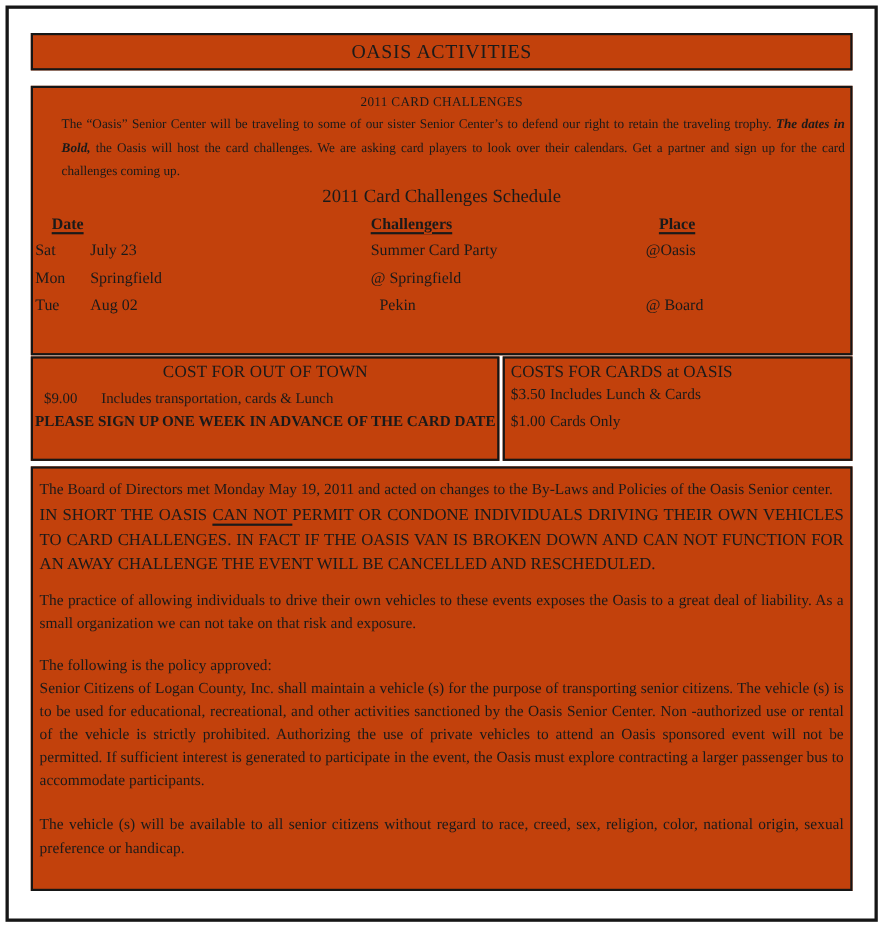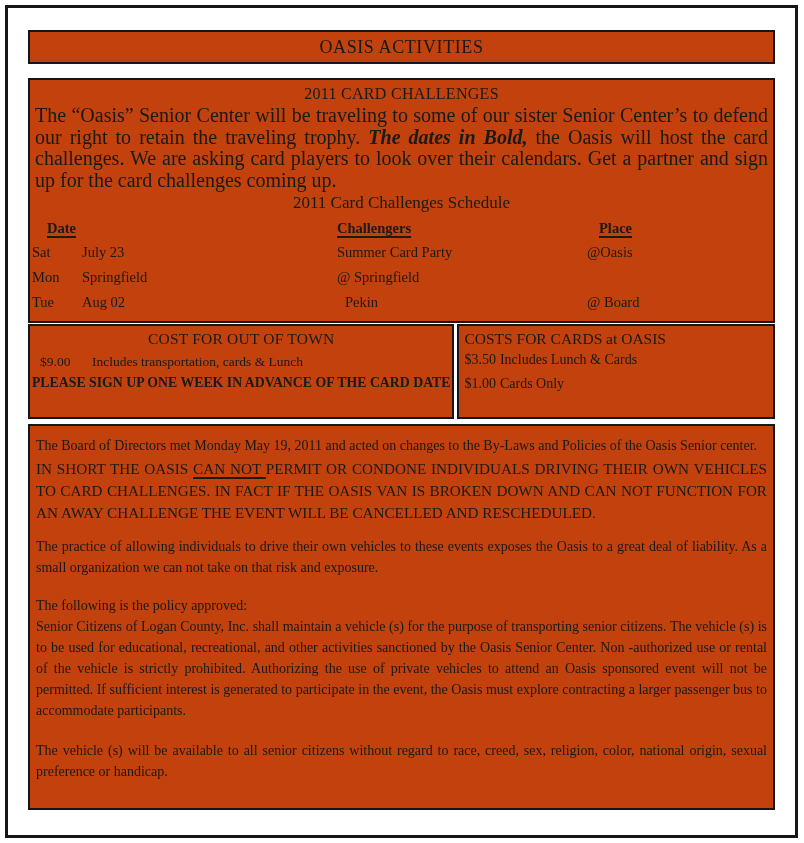--- a/index.html
+++ b/index.html
@@ -43,29 +43,30 @@
     letter-spacing: 0.6px;
   }
   
   .challenges-box {
     margin: 14px 20px 0 20px;
     height: 245px;
     overflow: hidden;
   }
   .ch-heading {
     text-align: center;
-    font-size: 16px;
+    font-size: 12px;
     margin-top: 5px;
     letter-spacing: 0.3px;
   }
   .intro {
-    font-size: 20px;
+    font-size: 12px;
     line-height: 21.5px;
     text-align: justify;
     padding: 2px 5px 0 5px;
+    margin-left: 21px;
   }
   .intro .bold-italic { font-weight: bold; font-style: italic; }
   .sched-heading {
     text-align: center;
     font-size: 17px;
     font-weight: normal;
     margin-top: 2px;
   }
   .sched-table { margin-top: 4px; }
   .sched-row {

